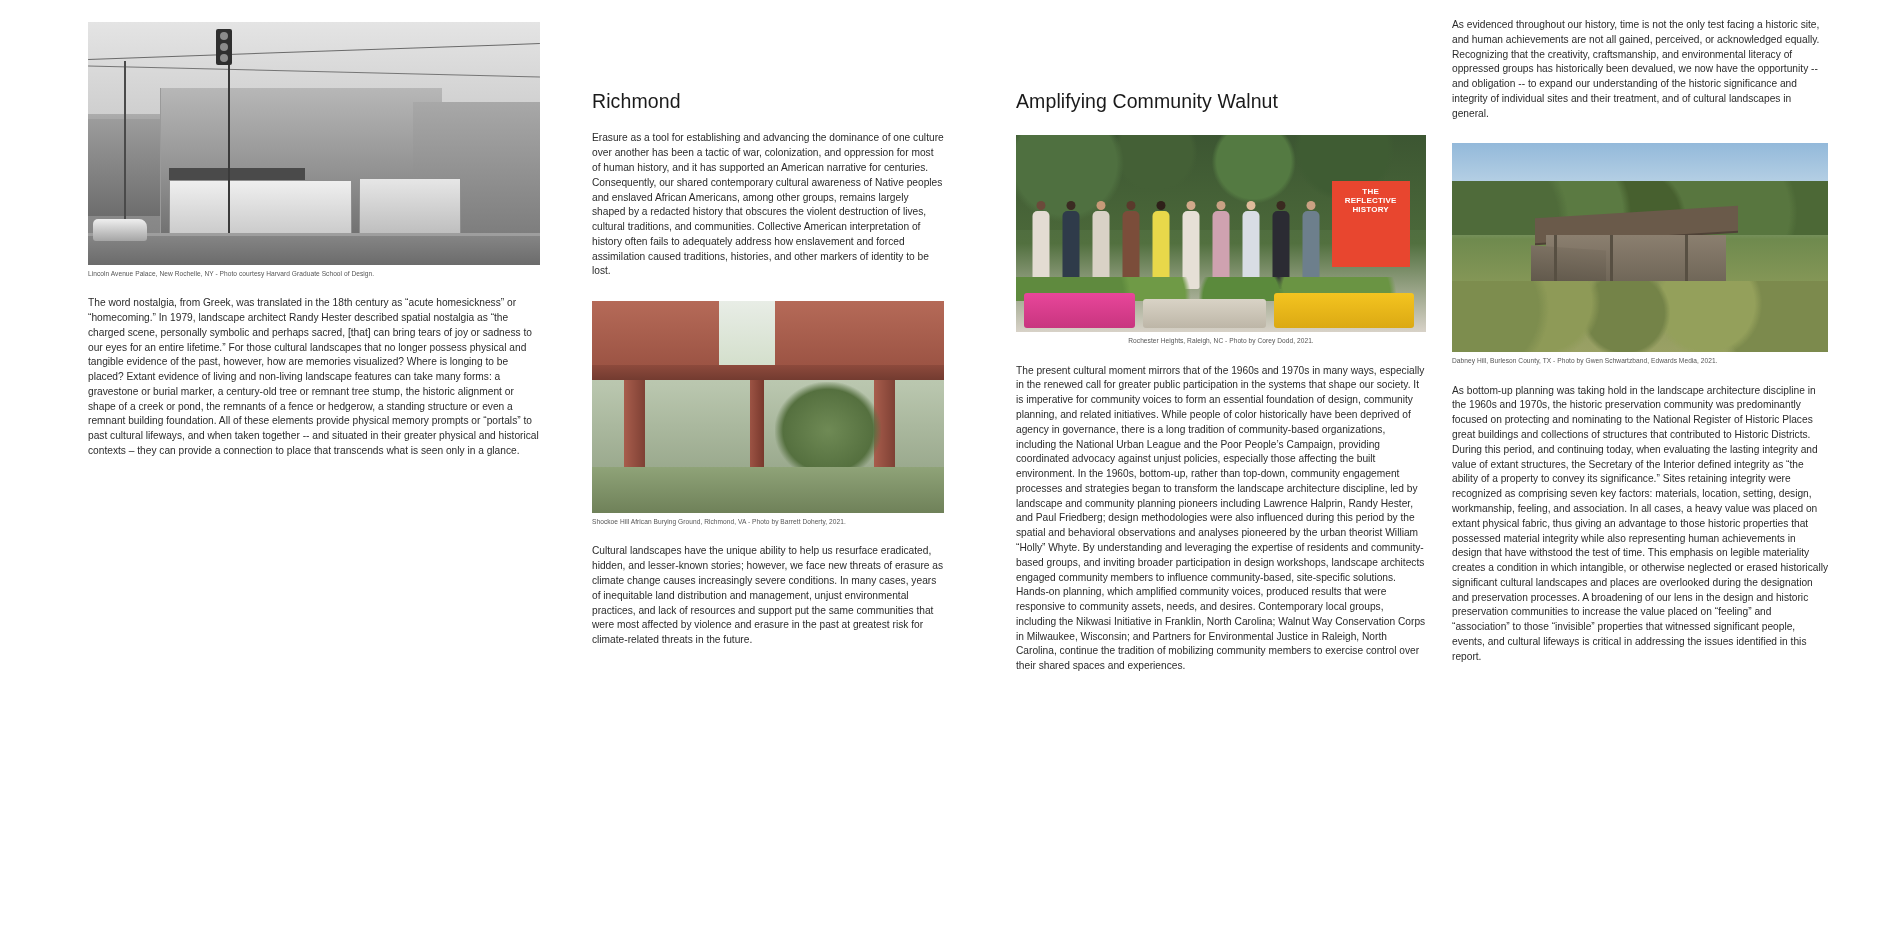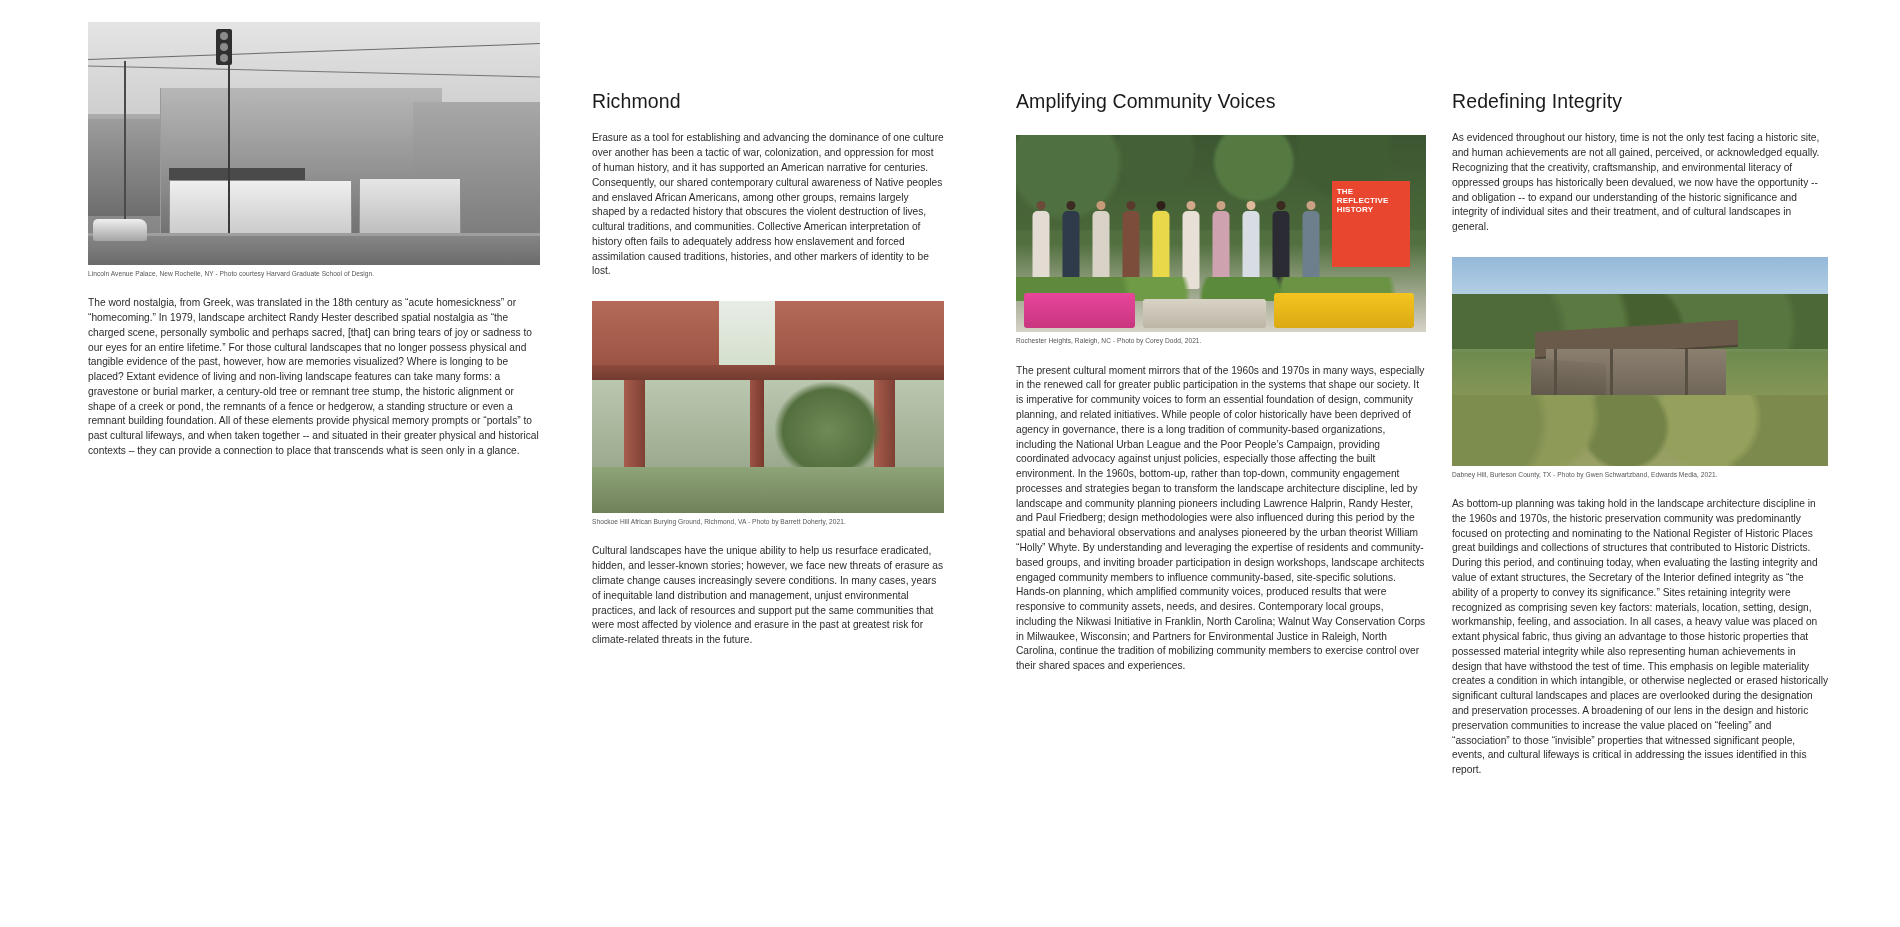--- a/index.html
+++ b/index.html
@@ -335,22 +335,22 @@
         <div class="colR"></div>
         <div class="tree"></div>
         <div class="grass"></div>
       </div>
       <figcaption class="caption">Shockoe Hill African Burying Ground, Richmond, VA - Photo by Barrett Doherty, 2021.</figcaption>
     </figure>
     <p class="body-text" style="margin-top:18px;">Cultural landscapes have the unique ability to help us resurface eradicated, hidden, and lesser-known stories; however, we face new threats of erasure as climate change causes increasingly severe conditions. In many cases, years of inequitable land distribution and management, unjust environmental practices, and lack of resources and support put the same communities that were most affected by violence and erasure in the past at greatest risk for climate-related threats in the future.</p>
   </div>
 
   <div class="col col-3">
-    <h2 class="heading">Amplifying Community Voices</h2>
-    <figure class="figure" style="margin-top:22px;">
+    <h2 class="heading">Amplifying Community Walnut</h2>
+    <figure class="figure" style="margin-top:22px;text-align:center;">
       <div class="photo photo-group">
         <div class="foliage"></div>
         <div class="people">
           <div class="person">
               <span class="head" style="background:#6b4a3a"></span>
               <span class="torso" style="background:#e3dcd2"></span>
             </div>
           <div class="person">
               <span class="head" style="background:#3b2b22"></span>
               <span class="torso" style="background:#2f3b4a"></span>
@@ -395,21 +395,20 @@
         <div class="planter-pink"></div>
         <div class="planter-mid"></div>
         <div class="planter-yellow"></div>
       </div>
       <figcaption class="caption">Rochester Heights, Raleigh, NC - Photo by Corey Dodd, 2021.</figcaption>
     </figure>
     <p class="body-text" style="margin-top:18px;">The present cultural moment mirrors that of the 1960s and 1970s in many ways, especially in the renewed call for greater public participation in the systems that shape our society. It is imperative for community voices to form an essential foundation of design, community planning, and related initiatives. While people of color historically have been deprived of agency in governance, there is a long tradition of community-based organizations, including the National Urban League and the Poor People’s Campaign, providing coordinated advocacy against unjust policies, especially those affecting the built environment. In the 1960s, bottom-up, rather than top-down, community engagement processes and strategies began to transform the landscape architecture discipline, led by landscape and community planning pioneers including Lawrence Halprin, Randy Hester, and Paul Friedberg; design methodologies were also influenced during this period by the spatial and behavioral observations and analyses pioneered by the urban theorist William “Holly” Whyte. By understanding and leveraging the expertise of residents and community-based groups, and inviting broader participation in design workshops, landscape architects engaged community members to influence community-based, site-specific solutions. Hands-on planning, which amplified community voices, produced results that were responsive to community assets, needs, and desires. Contemporary local groups, including the Nikwasi Initiative in Franklin, North Carolina; Walnut Way Conservation Corps in Milwaukee, Wisconsin; and Partners for Environmental Justice in Raleigh, North Carolina, continue the tradition of mobilizing community members to exercise control over their shared spaces and experiences.</p>
   </div>
 
   <div class="col col-4">
-    <h2 class="heading">Redefining Integrity</h2>
     <p class="body-text" style="margin-top:18px;">As evidenced throughout our history, time is not the only test facing a historic site, and human achievements are not all gained, perceived, or acknowledged equally. Recognizing that the creativity, craftsmanship, and environmental literacy of oppressed groups has historically been devalued, we now have the opportunity -- and obligation -- to expand our understanding of the historic significance and integrity of individual sites and their treatment, and of cultural landscapes in general.</p>
     <figure class="figure" style="margin-top:22px;">
       <div class="photo photo-house">
         <div class="sky"></div>
         <div class="treeline"></div>
         <div class="roof"></div>
         <div class="walls"></div>
         <div class="porch"></div>
         <div class="post1"></div>
         <div class="post2"></div>

